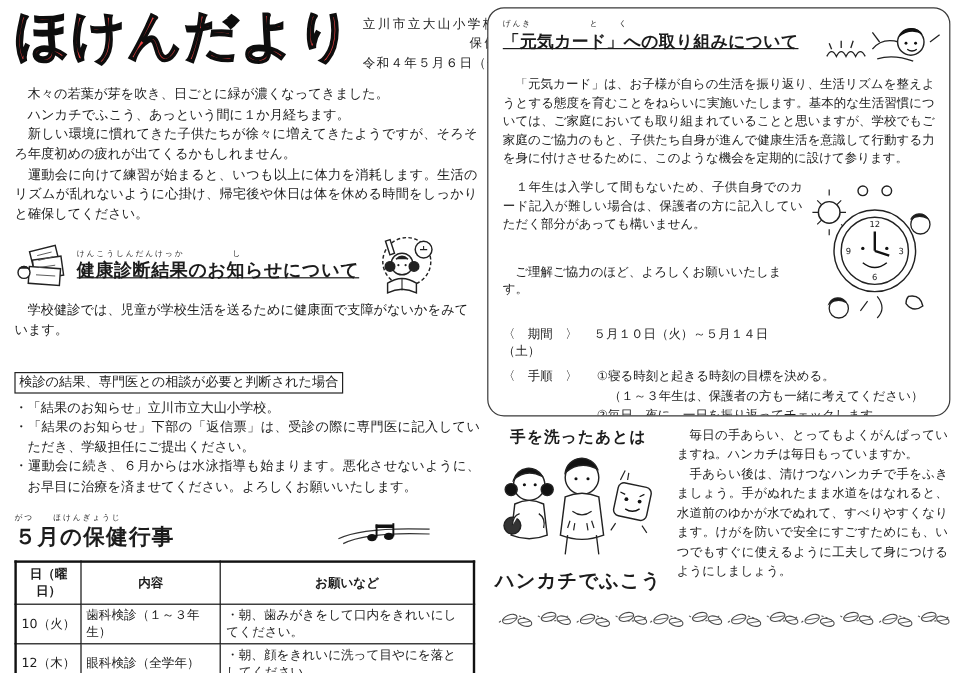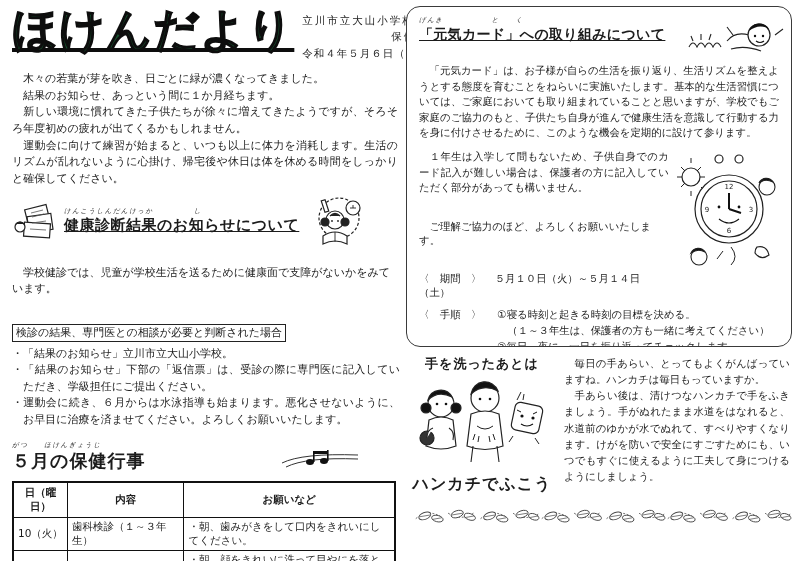--- a/index.html
+++ b/index.html
@@ -10,37 +10,37 @@
     overflow:hidden; margin:0 auto;
   }
   
   .col-left  { position:absolute; left:0;   top:0; width:402px; height:561px; padding:6px 10px 4px 12px; }
   .col-right { position:absolute; left:402px; top:0; width:398px; height:561px; padding:6px 8px 4px 4px; }
 
   
   .masthead { display:flex; align-items:flex-start; }
   .paper-title {
     font-size:45px; font-weight:900; letter-spacing:1px; line-height:1.05;
-    color:#14532d; -webkit-text-stroke:1.5px #0d0d0d; white-space:nowrap;text-decoration:underline;
+    color:#ef4444; -webkit-text-stroke:1.5px #0d0d0d; white-space:nowrap;
   }
   .masthead-info { margin-left:8px; margin-top:6px; font-size:10.5px; line-height:1.55; white-space:nowrap; }
   .masthead-info .school { letter-spacing:2px; }
   .masthead-info .room { text-align:right; letter-spacing:2px; }
   .masthead-info .date { letter-spacing:1px; }
 
   .intro { margin-top:10px; width:386px; font-size:11px; line-height:1.52; }
   .intro p { margin:0; text-align:justify; }
 
   
   .sec-head-row { display:flex; align-items:center; margin-top:8px; }
   .sec-head { display:inline-block; }
-  .furigana { display:block; font-size:6.5px; color:#2a2a2a; letter-spacing:1.5px; line-height:1.1; white-space:pre;font-style:italic; }
+  .furigana { display:block; font-size:6.5px; color:#2a2a2a; letter-spacing:1.5px; line-height:1.1; white-space:pre; }
   .sec-title { font-size:15px; font-weight:bold; text-decoration:underline; letter-spacing:.5px; white-space:nowrap; }
 
-  .checkup-lead { margin-top:17px; width:386px; font-size:11px; line-height:1.5; }
+  .checkup-lead { margin-top:3px; width:386px; font-size:11px; line-height:1.5; }
   .boxed-line {
     display:inline-block; margin-top:26px; padding:0px 3px 1px 3px;
     border:1.2px solid #222; font-size:11px;
   }
   .bullets { margin-top:4px; width:388px; font-size:11px; line-height:1.5; }
   .bullets p { margin:0; padding-left:11px; text-indent:-11px; text-align:justify; }
 
   .month-head-row { display:flex; align-items:flex-end; margin-top:14px; }
   .month-title { font-size:18px; font-weight:900; letter-spacing:1px; }
   .music-notes { margin-left:135px; margin-bottom:2px; }
@@ -124,21 +124,21 @@
       <div class="paper-title">ほけんだより</div>
       <div class="masthead-info">
         <div class="school">立川市立大山小学校</div>
         <div class="room">保健室</div>
         <div class="date">令和４年５月６日（金）</div>
       </div>
     </div>
 
     <div class="intro">
       <p>　木々の若葉が芽を吹き、日ごとに緑が濃くなってきました。</p>
-      <p>　結果のお知らせ、あっという間に１か月経ちます。</p>
+      <p>　ハンカチでふこう、あっという間に１か月経ちます。</p>
       <p>　新しい環境に慣れてきた子供たちが徐々に増えてきたようですが、そろそろ年度初めの疲れが出てくるかもしれません。</p>
       <p>　運動会に向けて練習が始まると、いつも以上に体力を消耗します。生活のリズムが乱れないように心掛け、帰宅後や休日は体を休める時間をしっかりと確保してください。</p>
     </div>
 
     
     <div class="sec-head-row">
       <span style="margin-right:6px">
         <svg width="46" height="42" viewBox="0 0 46 42">
           <g stroke="#222" stroke-width="1.2" fill="#fff">
             <rect x="14" y="6" width="22" height="15" transform="rotate(-14 25 13)"></rect>

